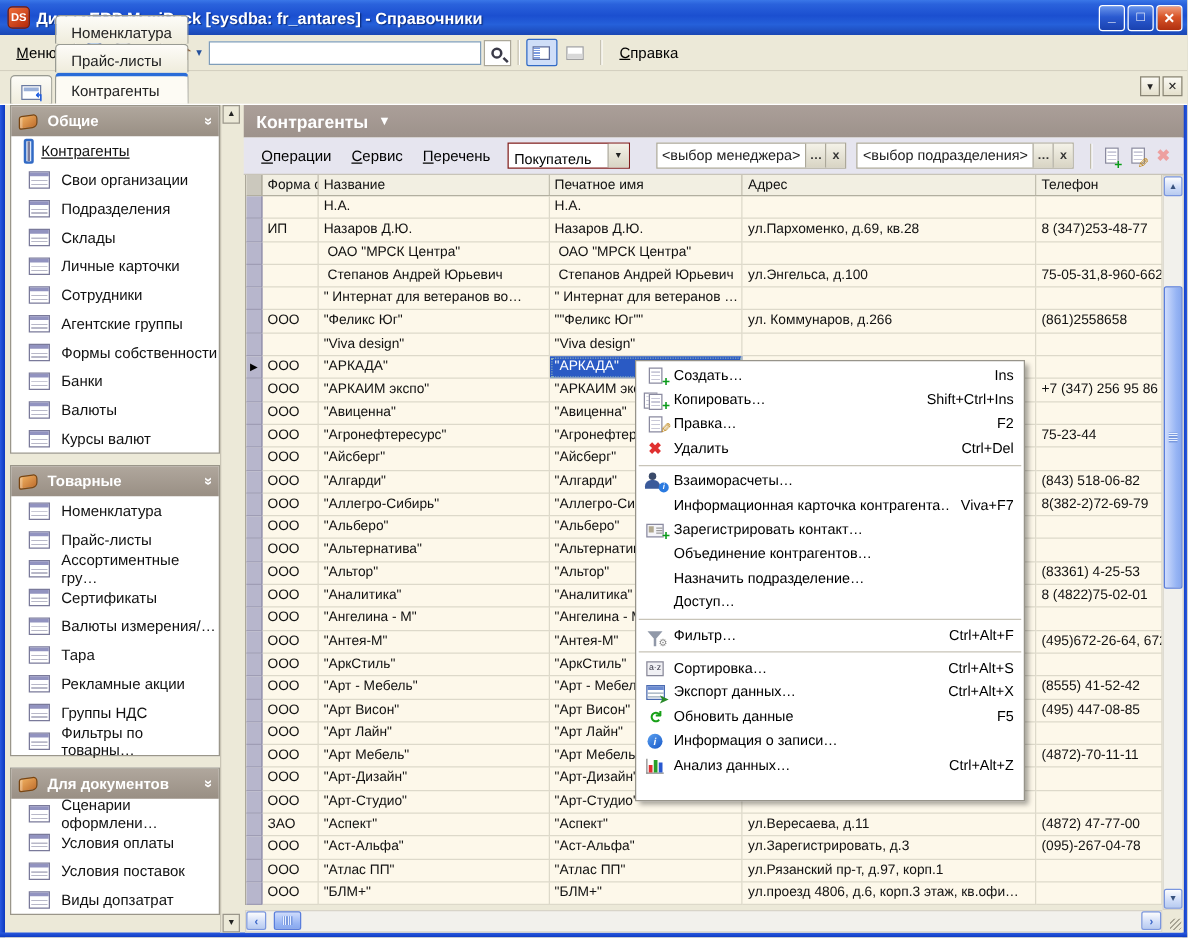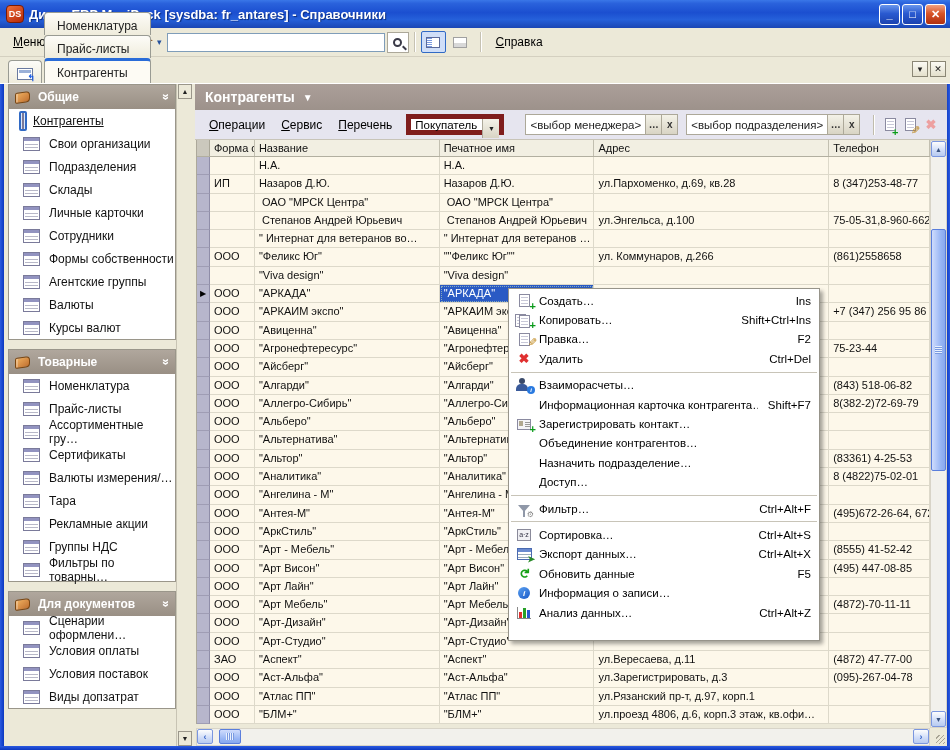--- a/index.html
+++ b/index.html
@@ -77,21 +77,21 @@
   .sb-arrow{position:absolute;left:1px;width:14px;height:15px;background:#ece9d8;border:1px solid #9a968a;
     display:flex;align-items:center;justify-content:center;font-size:7px;color:#222;}
   
   #content{position:absolute;left:195px;top:84px;width:752px;height:662px;}
   .p-head{position:absolute;left:0;top:0;width:752px;height:26px;background:linear-gradient(180deg,#ab9f99,#9d928b);
     color:#fff;font-weight:bold;font-size:14px;display:flex;align-items:center;padding:0 10px;}
   .p-caret{margin-left:8px;font-size:10px;}
   .filterbar{position:absolute;left:0;top:26px;width:752px;height:30px;background:#e6e5ef;border-bottom:1px solid #c8c4b8;
     display:flex;align-items:center;padding:0 6px;font-size:12px;}
   .fb-menu{padding:4px 8px;color:#000;}
-  .combo{width:146px;height:21px;border:5px solid #7f1d1d;background:#fff;display:flex;align-items:flex-start;margin:0 6px;font-size:11.5px;}
+  .combo{width:146px;height:21px;border:1px solid #7f1d1d;background:#fff;display:flex;align-items:flex-end;margin:0 6px;font-size:11.5px;}
   .combo .cv{flex:1;padding-left:4px;white-space:nowrap;overflow:hidden;}
   .combo .cb{width:17px;height:19px;background:linear-gradient(180deg,#f4f2e8,#d8d4c4);border-left:1px solid #aca899;
     display:flex;align-items:center;justify-content:center;font-size:7px;color:#222;}
   .ffield{height:21px;border:1px solid #aca899;background:#fff;display:flex;align-items:center;margin-right:8px;font-size:11.5px;}
   .ffield .fv{padding:0 4px;white-space:nowrap;color:#222;}
   .mini{width:16px;height:19px;background:linear-gradient(180deg,#f4f2e8,#d8d4c4);border-left:1px solid #aca899;
     display:flex;align-items:center;justify-content:center;font-size:10px;font-weight:bold;color:#333;}
   .fb-sep{width:2px;height:20px;border-left:1px solid #c0bcac;border-right:1px solid #fff;margin:0 5px;}
   .act-ic{width:22px;height:20px;display:flex;align-items:center;justify-content:center;position:relative;margin:0 3px;}
   
@@ -250,25 +250,29 @@
         <div class="s-item">
           <span class="list-ic"></span>
           <span class="s-label">Личные карточки</span>
         </div>
         <div class="s-item">
           <span class="list-ic"></span>
           <span class="s-label">Сотрудники</span>
         </div>
         <div class="s-item">
           <span class="list-ic"></span>
+          <span class="s-label">Агентские группы</span>
+        </div>
+        <div class="s-item">
+          <span class="list-ic"></span>
           <span class="s-label">Формы собственности</span>
         </div>
         <div class="s-item">
           <span class="list-ic"></span>
-          <span class="s-label">Агентские группы</span>
+          <span class="s-label">Банки</span>
         </div>
         <div class="s-item">
           <span class="list-ic"></span>
           <span class="s-label">Валюты</span>
         </div>
         <div class="s-item">
           <span class="list-ic"></span>
           <span class="s-label">Курсы валют</span>
         </div>
       </div>
@@ -702,21 +706,21 @@
             <span class="man-h"></span>
             <span class="man-b"></span>
             <b class="mini-i">i</b>
           </span>
           <span class="m-label">Взаиморасчеты…</span>
           <span class="m-key"></span>
         </div>
         <div class="m-item">
           <span class="m-ic"></span>
           <span class="m-label">Информационная карточка контрагента…</span>
-          <span class="m-key">Shift+F7</span>
+          <span class="m-key">Viva+F7</span>
         </div>
         <div class="m-item">
           <span class="m-ic">
             <span class="card"></span>
             <b class="plus">+</b>
           </span>
           <span class="m-label">Зарегистрировать контакт…</span>
           <span class="m-key"></span>
         </div>
         <div class="m-item">

